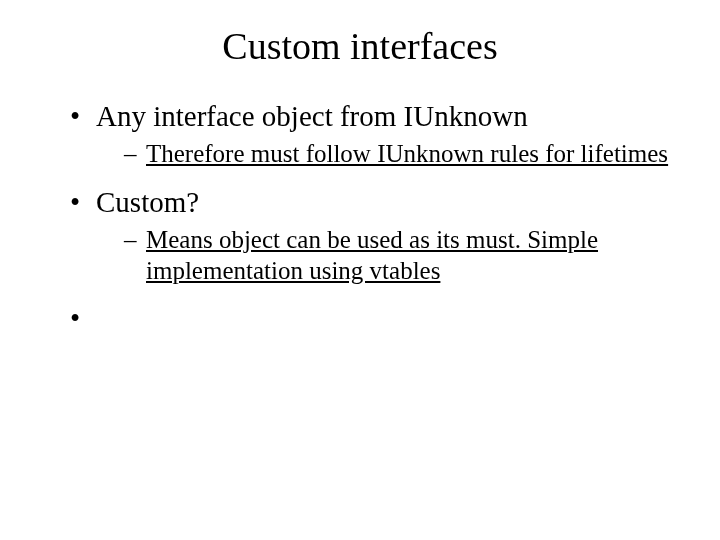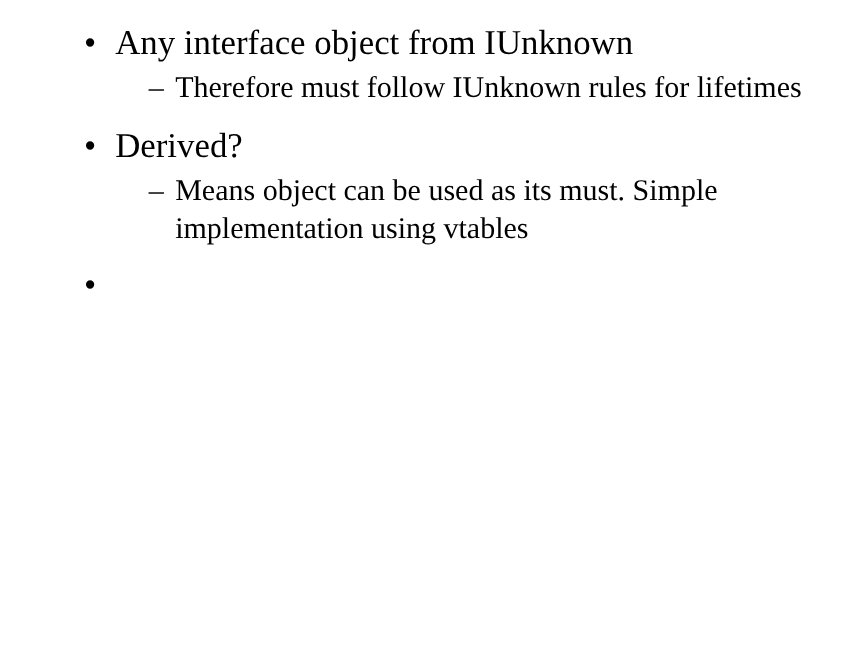--- a/index.html
+++ b/index.html
@@ -39,50 +39,52 @@
     content: "•";
     position: absolute;
     left: 0;
     top: 0;
     font-size: 29px;
   }
   ul.level2 {
     list-style: none;
     margin: 4px 0 14px 0;
     padding: 0 0 0 28px;
+    text-decoration: underline;
   }
   ul.level2 > li {
     font-size: 25px;
     line-height: 1.25;
     position: relative;
     padding-left: 22px;
   }
   ul.level2 > li::before {
     content: "–";
     position: absolute;
     left: 0;
     top: 0;
   }
 </style>
 </head>
 <body>
 
 <div class="slide">
+  <h1 class="title">Custom interfaces</h1>
 
   <ul class="level1">
     <li>
       <span>Any interface object from IUnknown</span>
       <ul class="level2">
         <li>
           <span>Therefore must follow IUnknown rules for lifetimes</span>
         </li>
       </ul>
     </li>
     <li>
-      <span>Derived?</span>
+      <span>Custom?</span>
       <ul class="level2">
         <li>
           <span>Means object can be used as its must.  Simple implementation using vtables</span>
         </li>
       </ul>
     </li>
     <li>
     </li>
   </ul>
 </div>

